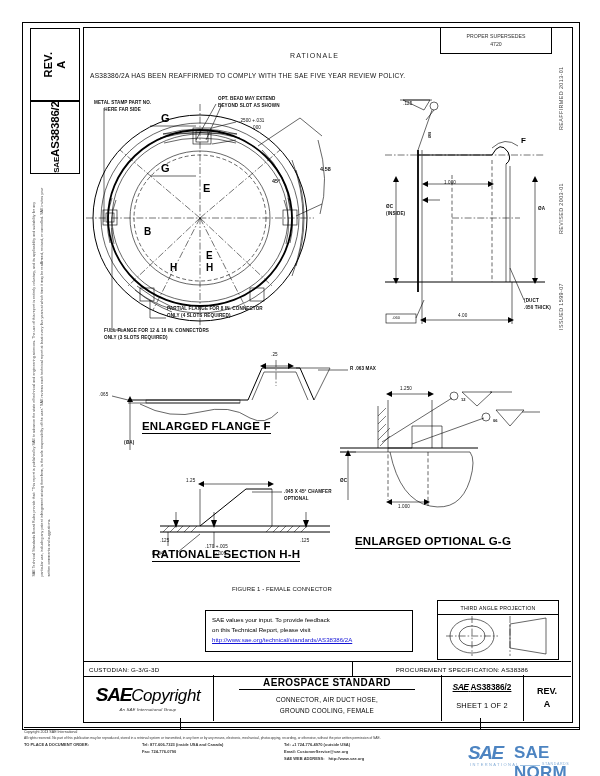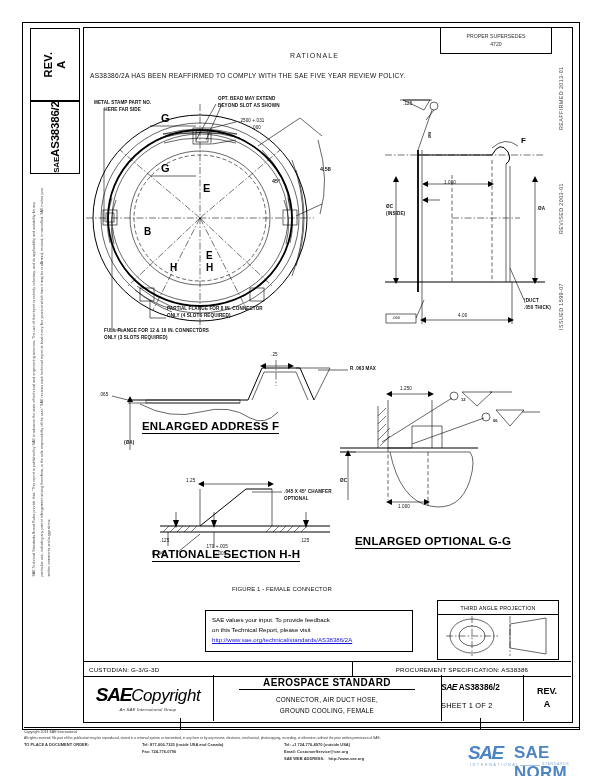--- a/index.html
+++ b/index.html
@@ -83,23 +83,23 @@
   .sae-aero{font-size:17px;font-style:italic;letter-spacing:-.4px;}
   .sae-sub{font-size:4.4px;font-style:italic;color:#333;margin-top:1px;letter-spacing:.1px;}
 
   .tb-mid{position:absolute;left:130px;top:0;width:228px;height:100%;border-right:1.1px solid #000;}
   .tb-mid-h{position:absolute;left:26px;top:2px;width:176px;text-align:center;font-size:10px;
             font-weight:bold;letter-spacing:.4px;border-bottom:1.4px solid #000;padding-bottom:1px;}
   .tb-mid-b{position:absolute;left:0;top:20px;width:100%;text-align:center;font-size:6.4px;
             line-height:1.65;letter-spacing:.25px;}
 
   .tb-num{position:absolute;left:358px;top:0;width:82px;height:100%;border-right:1.1px solid #000;}
-  .tb-num-t{position:absolute;left:0;top:7px;width:100%;text-align:left;font-size:8.2px;font-weight:bold;}
+  .tb-num-t{position:absolute;left:0;top:7px;width:100%;text-align:center;font-size:8.2px;font-weight:bold;text-decoration:underline;}
   .tb-num-t .sm{font-size:8.6px;font-style:italic;letter-spacing:-.6px;}
-  .tb-num-b{position:absolute;left:0;top:26px;width:100%;text-align:left;font-size:7.4px;letter-spacing:.2px;}
+  .tb-num-b{position:absolute;left:0;top:26px;width:100%;text-align:center;font-size:7.4px;letter-spacing:.2px;}
 
   .tb-rev{position:absolute;left:440px;top:0;width:48px;height:100%;
           display:flex;flex-direction:column;align-items:center;justify-content:center;
           font-size:9px;font-weight:bold;line-height:1.5;}
 
   
   .foot{position:absolute;left:24px;top:730px;width:460px;font-size:3.5px;line-height:1.65;color:#333;}
   .foot .c1{font-size:3.6px;}
   .foot .c2{font-size:3.3px;}
   .foot-tbl{display:flex;gap:0;margin-top:.5px;}
@@ -330,21 +330,21 @@
     <line x1="130" y1="398" x2="130" y2="450" class="ln thin"></line>
     <path d="M127 402 L130 396 L133 402 Z" fill="#000"></path>
 
     <line x1="112" y1="396" x2="128" y2="400" class="ln thin"></line>
   </svg>
 
   <div class="t" style="left:271px;top:352px;">.25</div>
   <div class="t b" style="left:350px;top:366px;">R .063 MAX</div>
   <div class="t" style="left:99px;top:392px;">.065</div>
   <div class="t b" style="left:124px;top:440px;">(ØA)</div>
-  <div class="sec-title" style="left:142px;top:420px;">ENLARGED ADDRESS F</div>
+  <div class="sec-title" style="left:142px;top:420px;">ENLARGED FLANGE F</div>
 
   <svg width="600" height="776">
     <line x1="160" y1="526" x2="330" y2="526" class="ln med"></line>
     <line x1="160" y1="532" x2="330" y2="532" class="ln med"></line>
 
     <g class="hatch">
       <line x1="163" y1="532" x2="169" y2="526"></line>
         <line x1="170" y1="532" x2="176" y2="526"></line>
       <line x1="177" y1="532" x2="183" y2="526"></line>
         <line x1="184" y1="532" x2="190" y2="526"></line>

